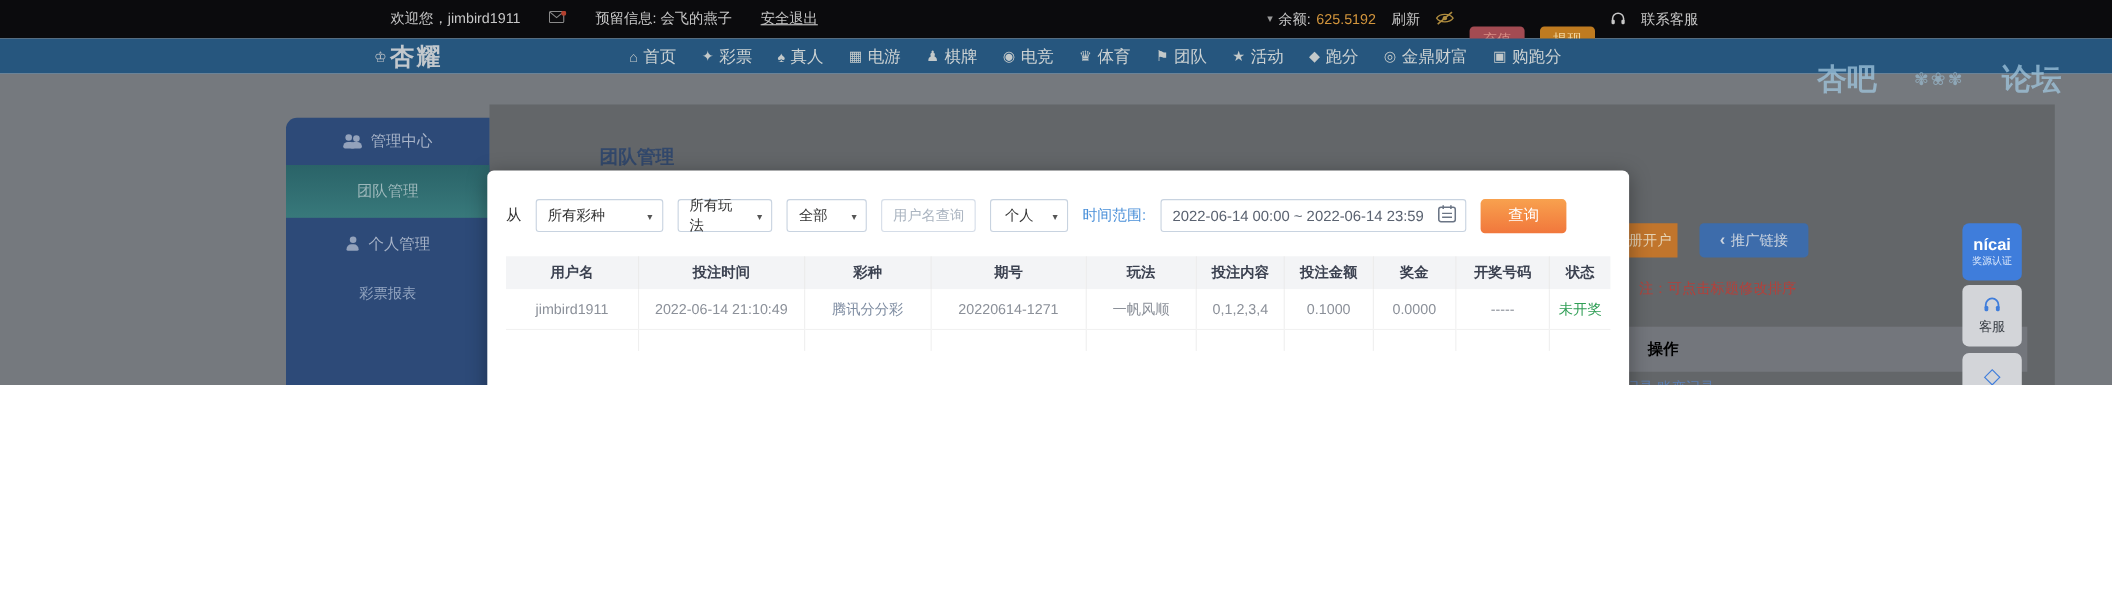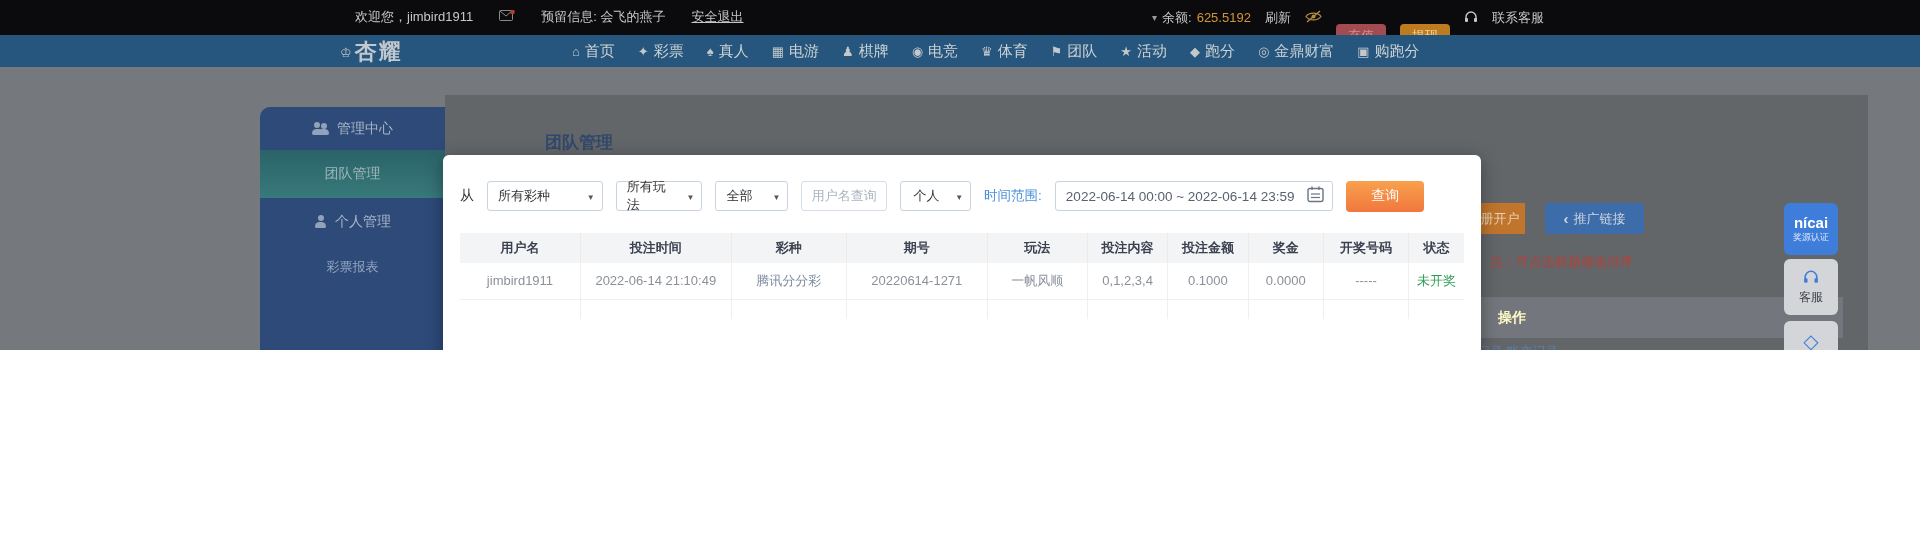--- a/index.html
+++ b/index.html
@@ -35,21 +35,21 @@
 
   
   .content { position:absolute; left:0; top:67px; width:1920px; height:283px; background:#75797e; }
   .main-panel { position:absolute; left:445px; top:28px; width:1423px; height:255px; background:#636669; }
   .page-title { position:absolute; left:100px; top:36px; font-size:17px; font-weight:bold; color:#32486b; }
   .btn-register { position:absolute; left:1030px; top:108px; width:50px; height:31px; background:#c1752c; border-radius:4px 0 0 4px; color:#e6d3b4; font-size:13px; display:flex; align-items:center; justify-content:center; overflow:hidden; cursor:pointer; }
   .btn-promo { position:absolute; left:1100px; top:108px; width:99px; height:31px; background:#3d6cab; border-radius:4px; color:#cdd5df; font-size:13px; display:flex; align-items:center; justify-content:center; gap:5px; cursor:pointer; }
   .share-glyph { font-weight:bold; font-size:15px; }
   .panel-note { position:absolute; left:1045px; top:158px; color:#b5403a; font-size:13px; }
   .ops-strip { position:absolute; left:1028px; top:202px; width:370px; height:41px; background:#73767c; }
-  .ops-label { position:absolute; left:25px; top:12px; font-size:14px; font-weight:bold; color:#fef9c3; }
+  .ops-label { position:absolute; left:25px; top:12px; font-size:14px; font-weight:bold; color:#000000; }
   .panel-links { position:absolute; left:1032px; top:248px; color:#5a7fb5; font-size:13px; cursor:pointer; }
 
   
   .sidebar { position:absolute; left:260px; top:40px; width:185px; height:243px; background:#2d4a78; border-radius:10px 0 0 0; overflow:hidden; }
   .side-item { display:flex; align-items:center; justify-content:center; gap:8px; color:#a8b4c8; font-size:14px; cursor:pointer; }
   .side-item .ic { color:#93a2bb; }
   .side-item.active { background:linear-gradient(180deg,#2a6368,#38797b); color:#9db8bb; }
   .side-item.sub { font-size:13px; color:#93a5c0; }
 
   
@@ -196,20 +196,25 @@
           <span class="nico">◎</span>
           <span>金鼎财富</span>
         </div>
         <div class="nav-item">
           <span class="nico">▣</span>
           <span>购跑分</span>
         </div>
       </div>
   </div>
 
+  <div class="wm-title">
+    <span>杏吧</span>
+    <span class="wm-flourish">✾❀✾</span>
+    <span>论坛</span>
+  </div>
 
   <div class="content">
     <div class="main-panel">
       <div class="page-title">团队管理</div>
       <div class="btn-register">册开户</div>
       <div class="btn-promo">
         <span class="share-glyph">‹</span>
         <span>推广链接</span>
       </div>
       <div class="panel-note">注：可点击标题修改排序</div>

